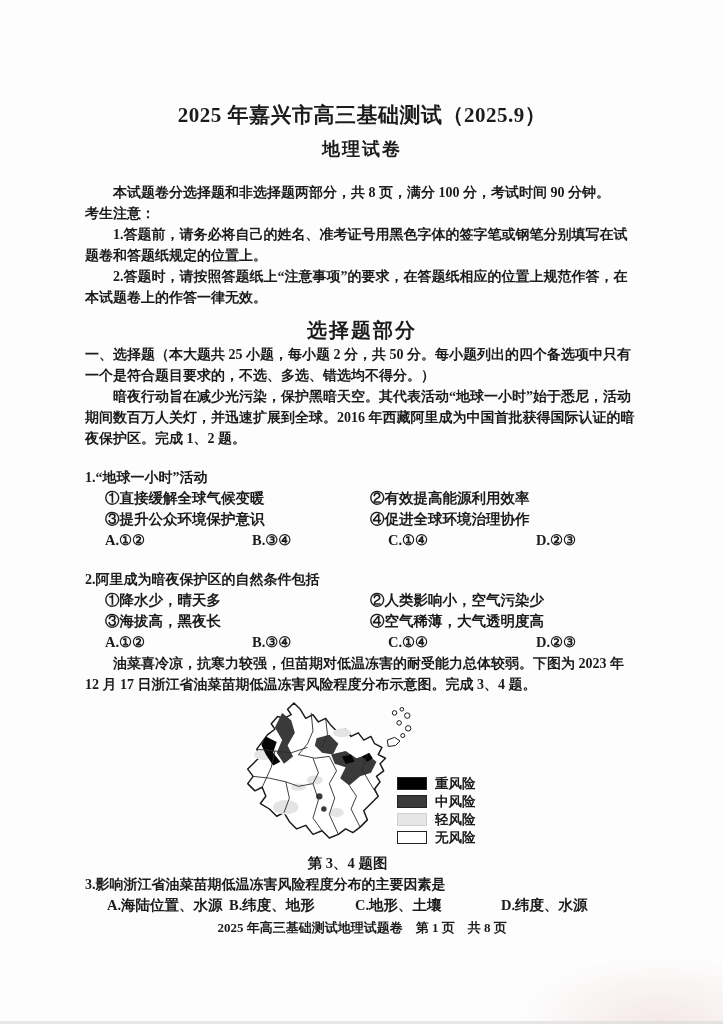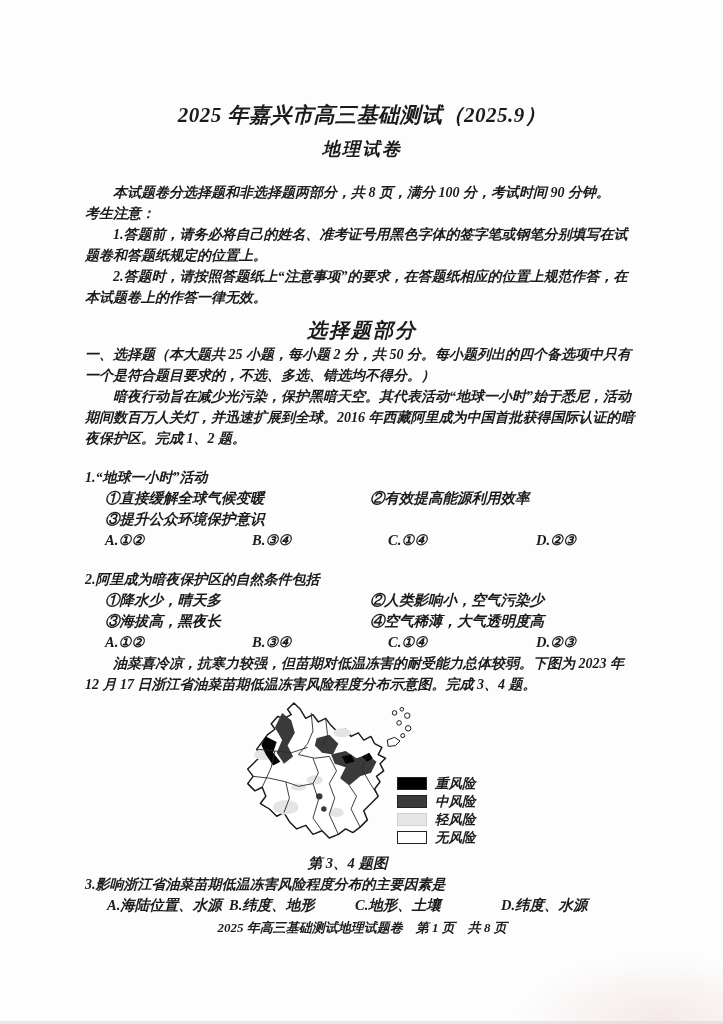--- a/index.html
+++ b/index.html
@@ -6,21 +6,21 @@
   .page{
     position:relative;
     width:723px;height:1024px;
     background:#fdfdfd;
     overflow:hidden;
     font-family:"Liberation Serif","DejaVu Serif",serif;
     font-weight:bold;
     color:#1b1b1b;
     box-sizing:border-box;
   }
-  .content{padding:103px 84px 0 85px;font-style:italic;}
+  .content{padding:103px 84px 0 85px;}
   .title{font-size:21px;line-height:24px;text-align:center;letter-spacing:.5px;}
   .subtitle{font-size:18px;line-height:24px;text-align:center;margin-top:10px;letter-spacing:2px;}
   p{margin:0;font-size:14px;line-height:21px;}
   .intro{margin-top:21px;text-indent:2em;}
   .notice-head{margin-top:0;}
   .note{text-indent:2em;}
   .section-head{font-size:20px;line-height:24px;text-align:center;margin-top:10px;letter-spacing:2px;}
   .instructions{margin-top:2px;}
   .passage{text-indent:2em;}
   .qstem{margin-top:18px;}
@@ -63,20 +63,21 @@
 
     <p class="passage">暗夜行动旨在减少光污染，保护黑暗天空。其代表活动“地球一小时”始于悉尼，活动期间数百万人关灯，并迅速扩展到全球。2016 年西藏阿里成为中国首批获得国际认证的暗夜保护区。完成 1、2 题。</p>
 
     <p class="qstem">1.“地球一小时”活动</p>
     <div class="optrow">
       <span>①直接缓解全球气候变暖</span>
       <span>②有效提高能源利用效率</span>
     </div>
     <div class="optrow">
       <span>③提升公众环境保护意识</span>
+      <span>④促进全球环境治理协作</span>
     </div>
     <div class="ansrow">
       <span>A.①②</span>
       <span>B.③④</span>
       <span>C.①④</span>
       <span>D.②③</span>
     </div>
 
     <p class="qstem">2.阿里成为暗夜保护区的自然条件包括</p>
     <div class="optrow">

